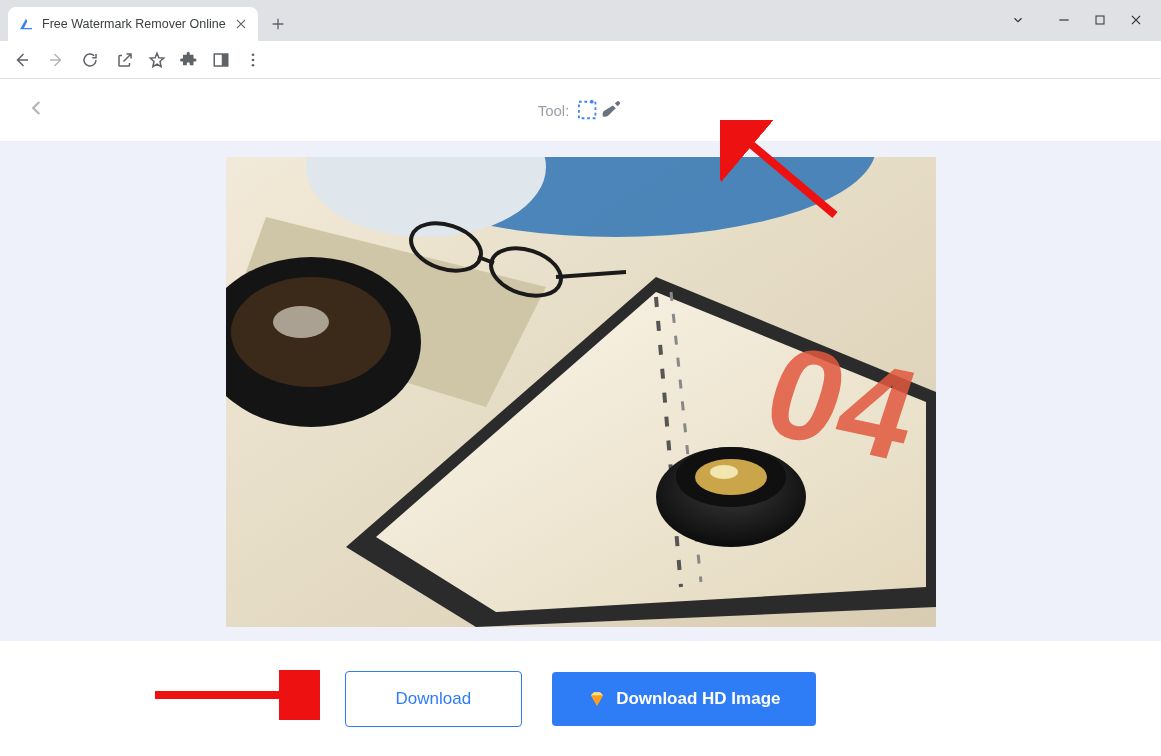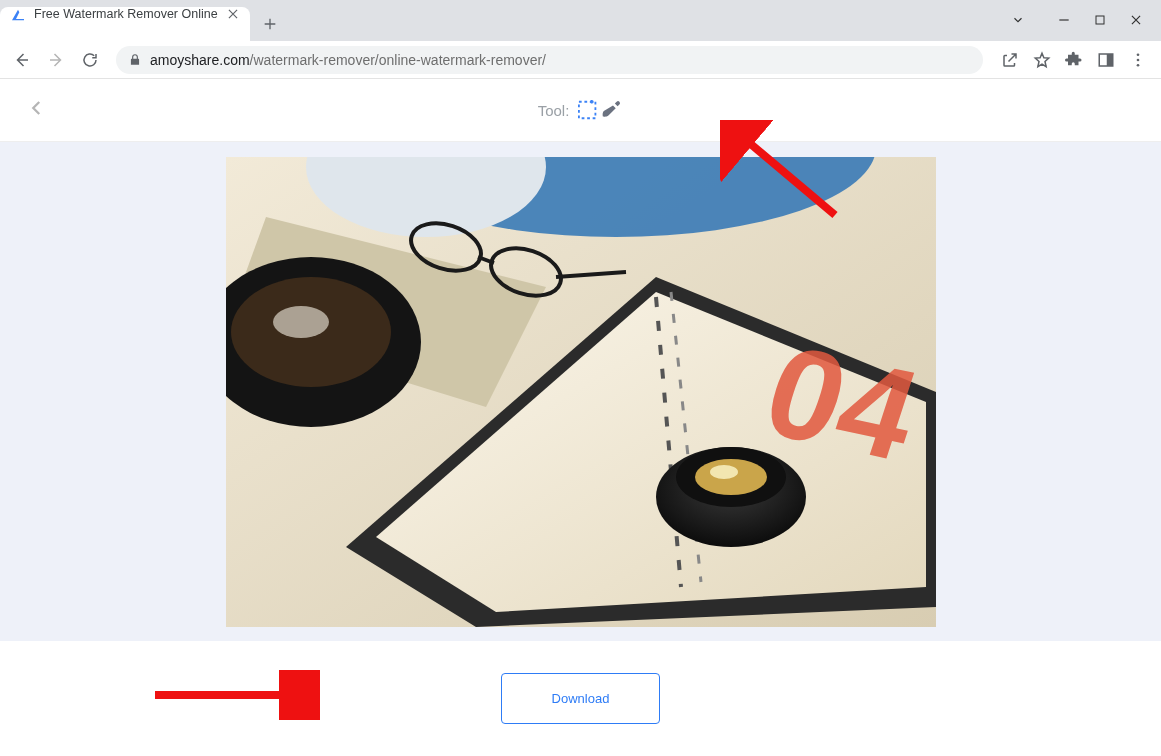--- a/index.html
+++ b/index.html
@@ -1,20 +1,20 @@
 <!DOCTYPE html>
 <html><head>
 <meta charset="utf-8">
 <style>
   * { box-sizing: border-box; margin: 0; padding: 0; font-family: "Segoe UI", Arial, sans-serif; }
   body { width: 1161px; height: 756px; background: #fff; overflow: hidden; position: relative; }
 
   
   .chrome-top { background: #dfe1e5; height: 41px; display: flex; align-items: flex-end; }
-  .tab { background: #fff; height: 34px; border-radius: 8px 8px 0 0; display: flex; align-items: flex-start; padding: 0 10px; gap: 8px; min-width: 230px; }
+  .tab { background: #fff; height: 34px; margin-left: 8px; border-radius: 8px 8px 0 0; display: flex; align-items: center; padding: 0 10px; gap: 8px; min-width: 230px; }
   .tab .favicon { width: 16px; height: 16px; color: #3b82f6; }
   .tab-title { font-size: 12.5px; color: #3c4043; white-space: nowrap; overflow: hidden; text-overflow: ellipsis; flex: 1; }
   .tab-close { width: 14px; height: 14px; color: #5f6368; cursor: pointer; }
   .new-tab { width: 28px; height: 28px; display: flex; align-items: center; justify-content: center; margin: 0 0 3px 6px; cursor: pointer; color:#5f6368; }
 
   .win-controls { position: absolute; top: 0; right: 0; height: 40px; display: flex; align-items: center; gap: 22px; padding: 0 18px; }
   .win-controls .win-icn { width: 14px; height: 14px; color: #303030; cursor: pointer; display:flex; align-items:center; justify-content:center;}
   .win-caret { margin-right: 10px; }
 
   .addr-row { height: 38px; background: #fff; border-bottom: 1px solid #e3e3e3; display: flex; align-items: center; padding: 0 8px; gap: 6px; }
@@ -35,21 +35,21 @@
   .tool-icon { width: 24px; height: 24px; color: #3b82f6; cursor:pointer; display:flex; align-items:center; justify-content:center;}
   .brush-icon { color: #6b7280; }
   .erase-btn { margin-left: 26px; background: #8fc3f0; color: #fff; border: none; border-radius: 20px; padding: 9px 42px; font-size: 15px; cursor:pointer; }
 
   
   .canvas-area { background: #eef1f9; height: 499px; display:flex; align-items:center; justify-content:center; }
   .img-wrap { width: 710px; height: 470px; background:#eee; position:relative; overflow:hidden; }
 
   
   .bottom { height: 115px; background:#fff; display:flex; align-items:center; justify-content:center; gap: 30px; position:relative; }
-  .dl-btn { border:1.5px solid #2e7cf6; color:#2e7cf6; background:#fff; font-size:13px; font-weight:500; padding: 17px 50px; border-radius:4px; cursor:pointer; }
+  .dl-btn { border:1.5px solid #2e7cf6; color:#2e7cf6; background:#fff; font-size:17px; font-weight:500; padding: 17px 50px; border-radius:4px; cursor:pointer; }
   .hd-btn { background:#2e7cf6; color:#fff; border:none; font-size:17px; font-weight:600; padding: 17px 36px; border-radius:4px; cursor:pointer; display:flex; align-items:center; gap:10px; }
   .gem { width:18px; height:18px; }
 
   
   .arrow { position:absolute; pointer-events:none; }
 </style>
 </head>
 <body>
 
 <div class="chrome-top">
@@ -100,26 +100,20 @@
   <div class="nav-icn dis">
       <svg width="18" height="18" viewBox="0 0 24 24">
         <path fill="none" stroke="currentColor" stroke-width="2" d="M10 4 L18 12 L10 20 M18 12 H4"></path>
       </svg>
     </div>
   <div class="nav-icn">
       <svg width="18" height="18" viewBox="0 0 24 24">
         <path fill="none" stroke="currentColor" stroke-width="2" d="M20 12 A8 8 0 1 1 17.6 6.3 M20 4 V9 H15"></path>
       </svg>
     </div>
-  <div class="addr-bar">
-    <svg class="lock" viewBox="0 0 24 24">
-        <path fill="currentColor" d="M7 10 V7 a5 5 0 0 1 10 0 V10 h1 a1 1 0 0 1 1 1 v9 H5 v-9 a1 1 0 0 1 1 -1 Z M9 10 h6 V7 a3 3 0 0 0 -6 0 Z"></path>
-      </svg>
-    <span class="url"><span>amoyshare.com</span><span class="dim">/watermark-remover/online-watermark-remover/</span></span>
-  </div>
   <div class="addr-actions">
     <svg class="ai" viewBox="0 0 24 24">
         <path fill="none" stroke="currentColor" stroke-width="2" d="M14 4 L20 4 L20 10 M20 4 L10 14 M8 6 H5 a1 1 0 0 0 -1 1 V19 a1 1 0 0 0 1 1 H17 a1 1 0 0 0 1 -1 V16"></path>
       </svg>
     <svg class="ai" viewBox="0 0 24 24">
         <path fill="none" stroke="currentColor" stroke-width="2" d="M12 3 L14.5 9 L21 9.5 L16 14 L17.5 21 L12 17.5 L6.5 21 L8 14 L3 9.5 L9.5 9 Z"></path>
       </svg>
     <svg class="ai" viewBox="0 0 24 24">
         <path fill="currentColor" d="M9 3 a2 2 0 0 1 4 0 V5 h5 v5 h2 a2 2 0 0 1 0 4 h-2 v5 h-5 v-2 a2 2 0 0 0 -4 0 v2 H4 v-5 H2 a2 2 0 0 1 0 -4 h2 V5 h5 Z"></path>
       </svg>
@@ -204,20 +198,28 @@
       <ellipse cx="505" cy="340" rx="75" ry="50" fill="url(#cup)"></ellipse>
       <ellipse cx="505" cy="320" rx="55" ry="30" fill="#101010"></ellipse>
       <ellipse cx="505" cy="320" rx="36" ry="18" fill="#caa54a"></ellipse>
       <ellipse cx="498" cy="315" rx="14" ry="7" fill="#f2e6b0"></ellipse>
     </svg>
   </div>
 </div>
 
 <div class="bottom">
   <button class="dl-btn">Download</button>
+  <button class="hd-btn">
+    <svg class="gem" viewBox="0 0 24 24">
+        <path fill="#ffb938" d="M4 7 L8 3 H16 L20 7 L12 21 Z"></path>
+        <path fill="#ff9d1a" d="M4 7 H20 L12 21 Z"></path>
+        <path fill="#ffe08a" d="M8 3 L12 7 L16 3 Z M4 7 L12 7 L8 3 Z M20 7 L12 7 L16 3 Z"></path>
+      </svg>
+    <span>Download HD Image</span>
+  </button>
 </div>
 
 <svg class="arrow" style="left:720px; top:120px;" width="140" height="110" viewBox="0 0 140 110">
   <defs>
       <marker id="ah1" markerWidth="12" markerHeight="12" refX="2" refY="6" orient="auto">
         <path d="M0 0 L12 6 L0 12 Z" fill="#e11"></path>
       </marker>
     </defs>
   <path d="M115 95 L20 15" stroke="#e11" stroke-width="8" marker-end="url(#ah1)"></path>
 </svg>

